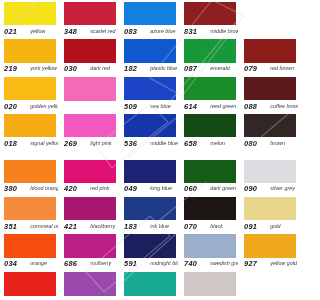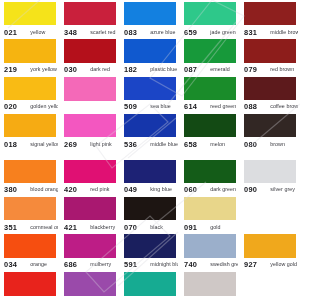--- a/index.html
+++ b/index.html
@@ -65,26 +65,27 @@
   .chip {
     width: 52px;
     height: 24px;
     display: block;
     box-sizing: border-box;
   }
 
   .caption {
     display: flex;
     flex-direction: row;
-    align-items: center;
+    align-items: flex-start;
     gap: 13px;
     height: 11px;
     margin-top: 1.5px;
     overflow: hidden;
     white-space: nowrap;
+    font-style: italic;
   }
 
   .code {
     font-size: 7.4px;
     font-weight: bold;
     color: #17171b;
     letter-spacing: 0.3px;
     line-height: 9px;
   }
 
@@ -136,27 +137,20 @@
         </span>
       </div>
       <div class="swatch-cell">
         <span class="chip" title="052 azure blue" style="background: rgb(19, 128, 224);"></span>
         <span class="caption">
           <span class="code">083</span>
           <span class="cname">azure blue</span>
         </span>
       </div>
       <div class="swatch-cell">
-        <span class="chip" title="659 jade green" style="background: rgb(46, 200, 138);"></span>
-        <span class="caption">
-          <span class="code">659</span>
-          <span class="cname">jade green</span>
-        </span>
-      </div>
-      <div class="swatch-cell">
         <span class="chip" title="831 middle brown" style="background: rgb(142, 31, 30);"></span>
         <span class="caption">
           <span class="code">831</span>
           <span class="cname">middle brown</span>
         </span>
       </div>
     </div>
 
     <div class="swatch-row">
       <div class="swatch-cell">
@@ -315,20 +309,27 @@
         </span>
       </div>
       <div class="swatch-cell">
         <span class="chip" title="421 blackberry" style="background: rgb(169, 24, 112);"></span>
         <span class="caption">
           <span class="code">421</span>
           <span class="cname">blackberry</span>
         </span>
       </div>
       <div class="swatch-cell">
+        <span class="chip" title="183 ink blue" style="background: rgb(31, 58, 135);"></span>
+        <span class="caption">
+          <span class="code">183</span>
+          <span class="cname">ink blue</span>
+        </span>
+      </div>
+      <div class="swatch-cell">
         <span class="chip" title="070 black" style="background: rgb(29, 21, 18);"></span>
         <span class="caption">
           <span class="code">070</span>
           <span class="cname">black</span>
         </span>
       </div>
       <div class="swatch-cell">
         <span class="chip" title="091 gold" style="background: rgb(232, 214, 138);"></span>
         <span class="caption">
           <span class="code">091</span>

